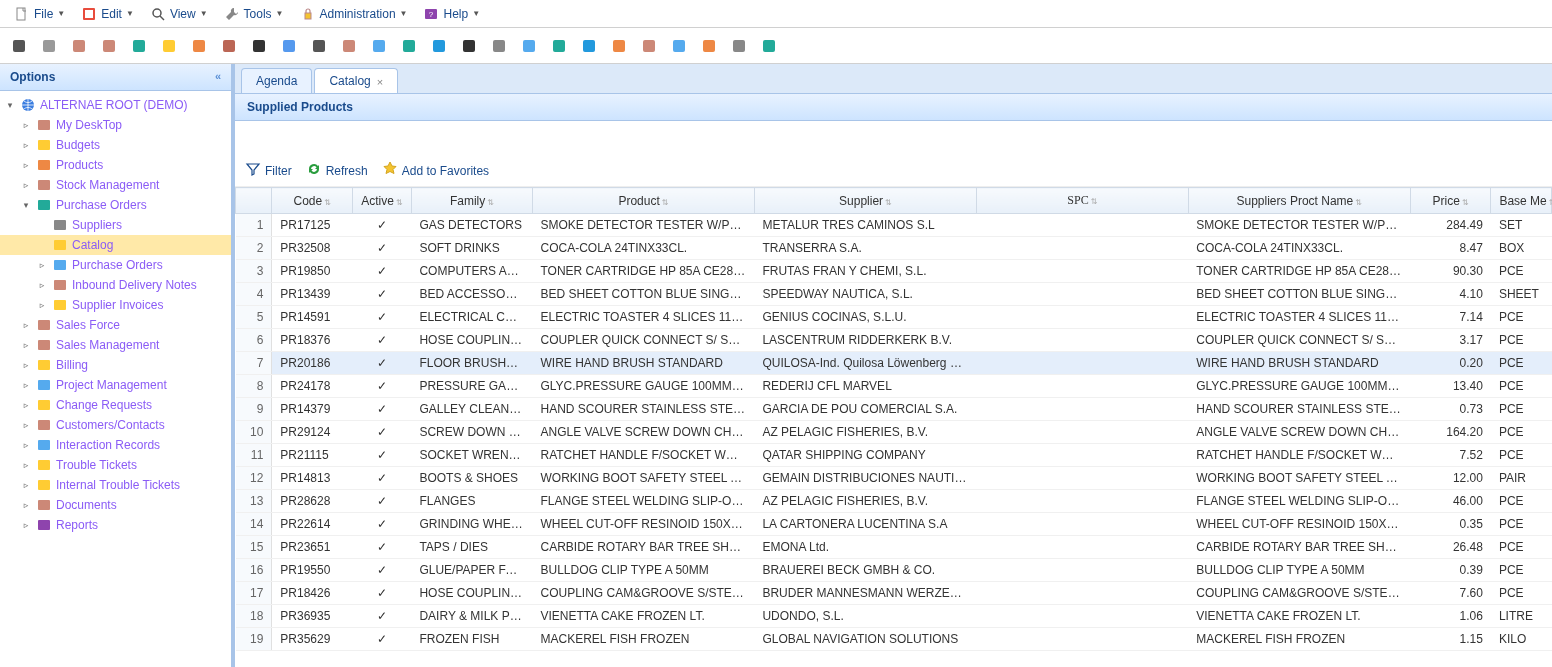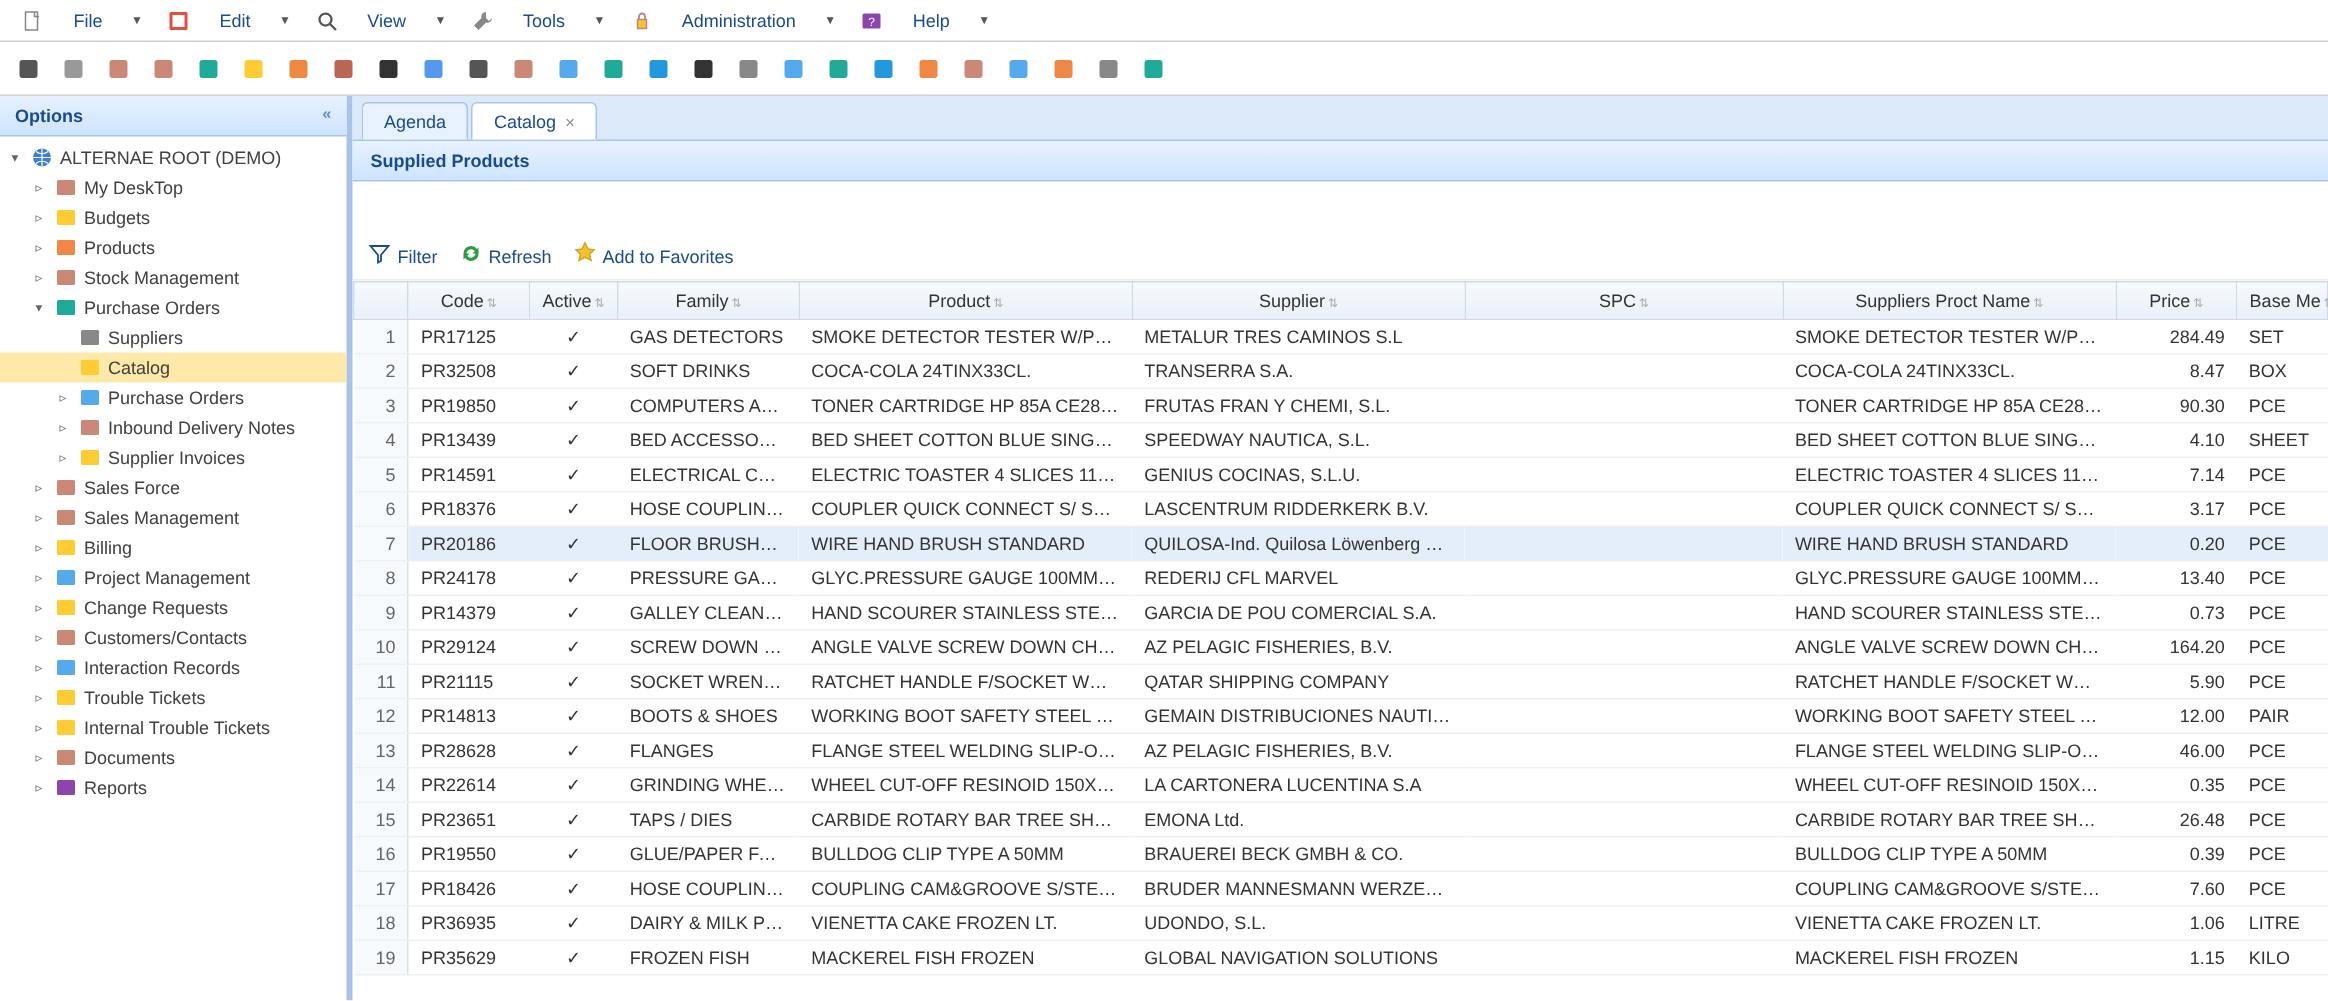--- a/index.html
+++ b/index.html
@@ -1,40 +1,40 @@
 <!DOCTYPE html>
 <html><head>
 <meta charset="utf-8">
 <style>
 * { box-sizing: border-box; margin: 0; padding: 0; }
 body { font-family: Arial, Helvetica, sans-serif; font-size: 12px; color: #333; overflow: hidden; }
 
 
 .menubar { height: 28px; background: #fff; border-bottom: 1px solid #d0d0d0; display: flex; align-items: center; padding: 0 8px; gap: 4px; }
-.menubar-item { display: flex; align-items: center; gap: 19px; padding: 2px 6px; cursor: pointer; color: #1a4b8c; }
+.menubar-item { display: flex; align-items: center; gap: 4px; padding: 2px 6px; cursor: pointer; color: #1a4b8c; }
 .menu-icon { width: 16px; height: 16px; display: inline-block; }
 .dropdown-caret { font-size: 8px; color: #555; }
 
 
 .toolbar { height: 36px; background: #fff; border-bottom: 1px solid #d0d0d0; display: flex; align-items: center; padding: 0 8px; gap: 8px; }
 .toolbar-btn { width: 22px; height: 22px; display: flex; align-items: center; justify-content: center; cursor: pointer; }
 
 
 .main { display: flex; height: calc(100vh - 64px); }
 
 
 .sidebar { width: 235px; border-right: 4px solid #a8c4e8; display: flex; flex-direction: column; background: #fff; }
 .sidebar-header { background: linear-gradient(#e8f2ff,#cde4ff); border-bottom: 1px solid #a8c4e8; padding: 6px 10px; font-weight: bold; color: #1a4b8c; display: flex; justify-content: space-between; }
 .collapse-icon { color: #5a8fd6; font-size: 11px; cursor: pointer; }
 .tree { flex: 1; overflow: auto; padding: 4px 0; }
 .tree-node { display: flex; align-items: center; padding: 2px 4px; cursor: pointer; white-space: nowrap; }
 .tree-node.selected { background: #ffe9a8; }
 .tree-toggle { width: 12px; font-size: 9px; color: #666; text-align: center; }
 .tree-icon { width: 16px; height: 16px; margin: 0 4px; display: inline-block; }
-.tree-label { color: #404040; font-size: 12px; }
+.tree-label { color: #8b5cf6; font-size: 12px; }
 .indent-0 { padding-left: 4px; }
 .indent-1 { padding-left: 20px; }
 .indent-2 { padding-left: 36px; }
 
 
 .content { flex: 1; display: flex; flex-direction: column; overflow: hidden; }
 .tabs { height: 30px; background: #dce9f9; border-bottom: 1px solid #a8c4e8; display: flex; align-items: flex-end; padding: 0 6px; gap: 2px; }
 .tab { padding: 5px 14px; border: 1px solid #a8c4e8; border-bottom: none; border-radius: 4px 4px 0 0; background: #e8f2ff; color: #1a4b8c; cursor: pointer; display: flex; align-items: flex-end; gap: 6px; font-size: 12px; }
 .tab.active { background: #fff; font-weight: normal; }
 .tab-close { font-size: 11px; color: #888; cursor: pointer; }
@@ -50,21 +50,21 @@
 .grid th { background: linear-gradient(#f7fafd,#e8f0f9); border: 1px solid #d0dae6; padding: 5px 8px; text-align: center; color: #333; font-weight: normal; position: sticky; top: 0; white-space: nowrap; }
 .grid th .sort { font-size: 8px; color: #aaa; margin-left: 2px; }
 .grid td { border-bottom: 1px solid #f0f0f0; padding: 4px 8px; white-space: nowrap; overflow: hidden; text-overflow: ellipsis; }
 .grid tbody tr.hover-row { background: #e4eefb; }
 .col-idx { width: 36px; text-align: right; color: #666; background: #f7fafd; border-right: 1px solid #e0e0e0; }
 .col-code { width: 80px; }
 .col-active { width: 50px; text-align: center; }
 .col-family { width: 120px; max-width: 120px; }
 .col-product { width: 220px; max-width: 220px; }
 .col-supplier { width: 220px; max-width: 220px; }
-.col-spc { width: 210px; max-width: 210px; }
+.col-spc { width: 210px; max-width: 210px; font-family: Liberation Serif, serif; }
 .col-sname { width: 220px; max-width: 220px; }
 .col-price { width: 80px; text-align: right; }
 .col-base { width: 60px; max-width: 60px; }
 .check { color: #333; }
 
 
 svg { width: 16px; height: 16px; }
 </style>
 </head>
 <body>
@@ -588,21 +588,21 @@
             </tr>
             <tr>
               <td class="col-idx">11</td>
               <td class="col-code">PR21115</td>
               <td class="col-active check">✓</td>
               <td class="col-family">SOCKET WRENCHES</td>
               <td class="col-product">RATCHET HANDLE F/SOCKET WRENCH-</td>
               <td class="col-supplier">QATAR SHIPPING COMPANY</td>
               <td class="col-spc"></td>
               <td class="col-sname">RATCHET HANDLE F/SOCKET WRENCH-</td>
-              <td class="col-price">5.90</td>
+              <td class="col-price">7.52</td>
               <td class="col-base">PCE</td>
             </tr>
             <tr>
               <td class="col-idx">12</td>
               <td class="col-code">PR14813</td>
               <td class="col-active check">✓</td>
               <td class="col-family">BOOTS &amp; SHOES</td>
               <td class="col-product">WORKING BOOT SAFETY STEEL TOE Nº</td>
               <td class="col-supplier">GEMAIN DISTRIBUCIONES NAUTICAS, S</td>
               <td class="col-spc"></td>

